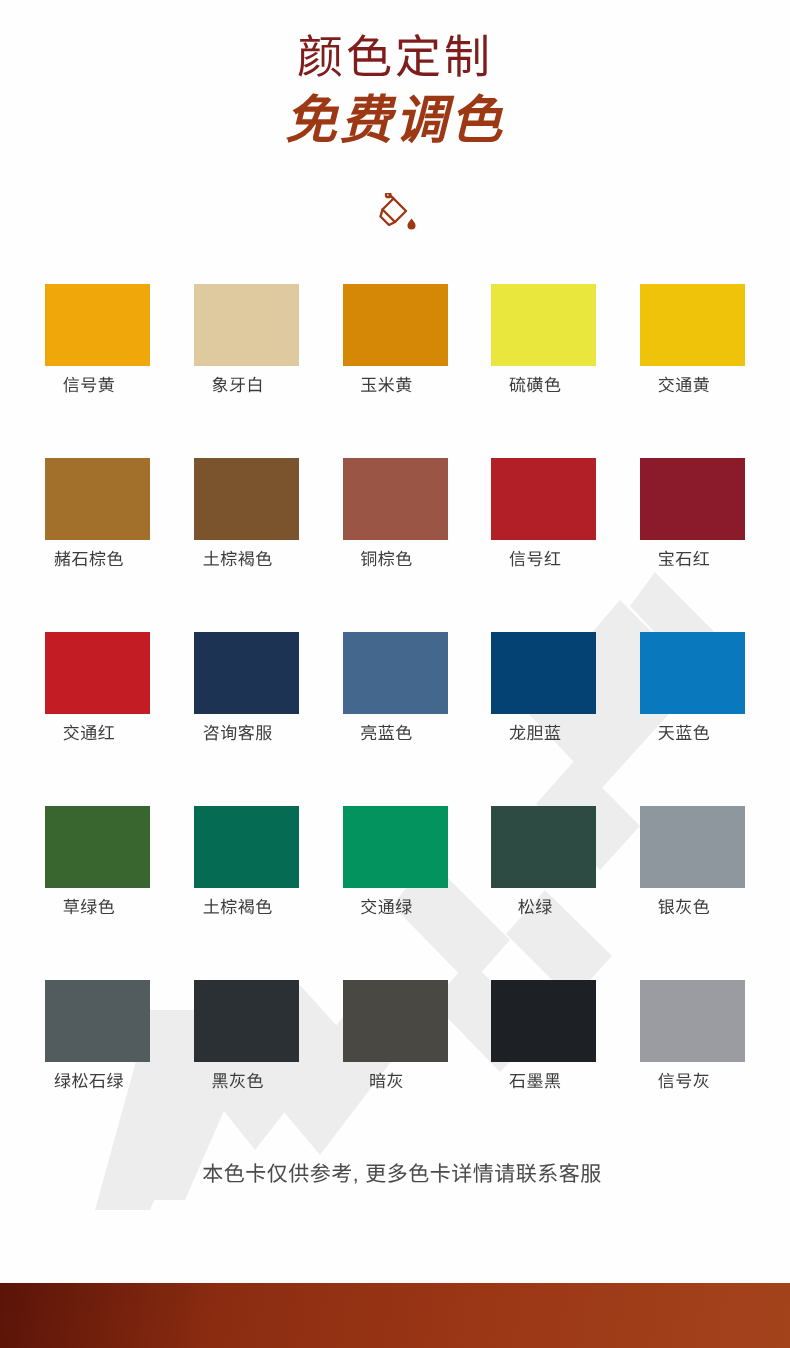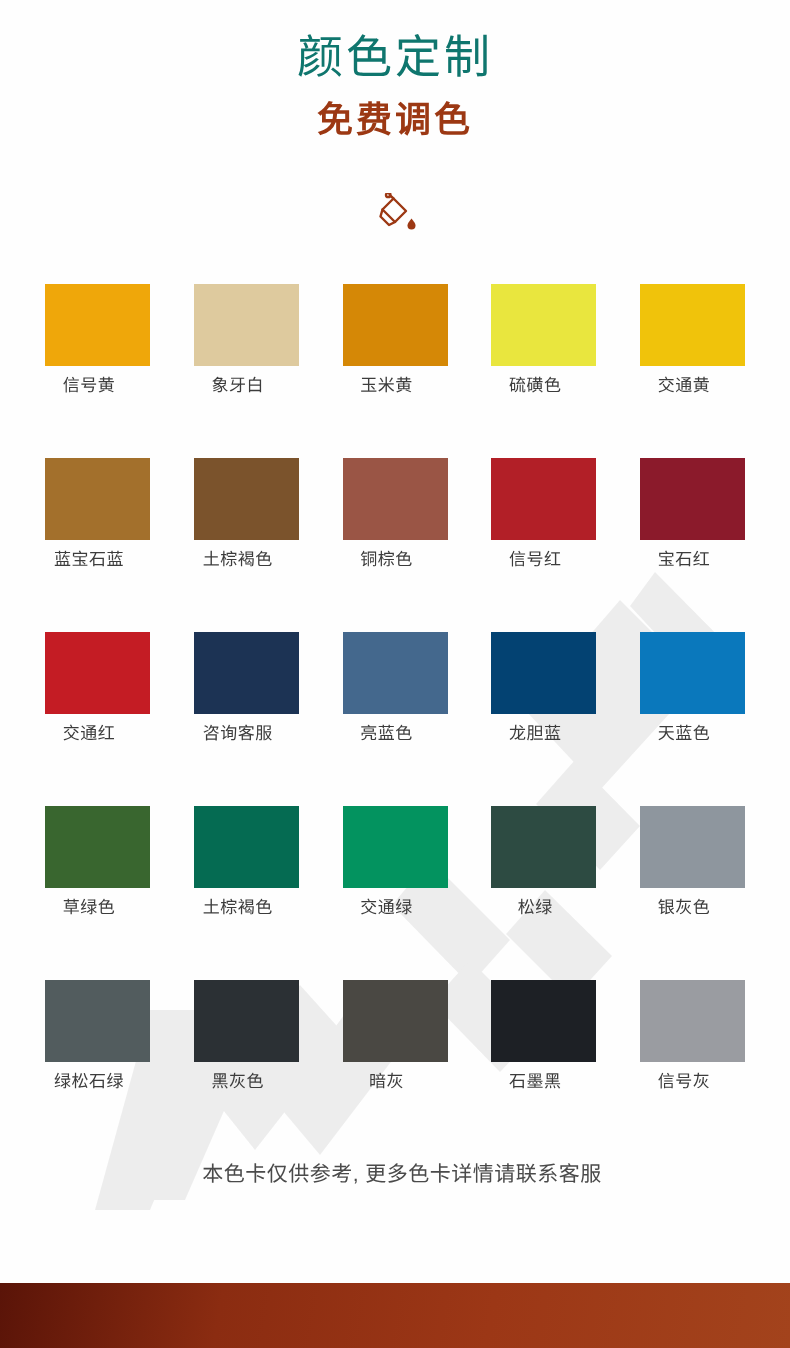--- a/index.html
+++ b/index.html
@@ -42,25 +42,26 @@
     text-align: center;
   }
   .title-line1 {
     font-size: 46px;
     line-height: 62px;
     letter-spacing: 3px;
     color: #9c3813;
     font-weight: 400;
   }
   .title-line2 {
-    font-size: 36px;
+    font-size: 52px;
     line-height: 64px;
     letter-spacing: 3px;
     color: #9c3813;
     font-weight: 700;
+    font-style: italic;
   }
   .bucket-icon-wrap {
     margin-top: 38px;
     height: 48px;
     display: flex;
     align-items: center;
     justify-content: center;
   }
 
   
@@ -166,21 +167,21 @@
       <path d="M620 600 L700 680 L600 790 L525 710 Z"></path>
       <path d="M655 572 L742 660 L712 694 L630 606 Z"></path>
       <path d="M430 860 L510 940 L470 985 L392 905 Z"></path>
       <path d="M575 760 L640 826 L600 870 L536 804 Z"></path>
       <path d="M545 890 L612 956 L572 1000 L506 934 Z"></path>
       <path d="M470 960 L540 1030 L500 1072 L432 1002 Z"></path>
     </g>
   </svg>
 
   <div class="header">
-    <div class="title-line1" style="color: #0f766e;">颜色定制</div>
+    <div class="title-line1" style="color: #7f1d1d;">颜色定制</div>
     <div class="title-line2" style="color: rgb(156, 56, 19);">免费调色</div>
 
     <div class="bucket-icon-wrap">
       <svg width="46" height="42" viewBox="0 0 46 42" aria-hidden="true">
         <g fill="none" stroke="#9c3813" stroke-width="2.4" stroke-linecap="round" stroke-linejoin="round">
           <path d="M10.5 16.5 L21.5 5.5 L34 18 L23 29 Z"></path>
           <path d="M21.5 5.5 L17.5 1.8"></path>
           <circle cx="16.2" cy="1.9" r="2.2"></circle>
           <path d="M10.5 16.5 L8.5 23.5 L17 32 L23 29"></path>
         </g>
@@ -210,21 +211,21 @@
       </div>
       <div class="swatch-cell">
         <span class="swatch-chip" style="background: rgb(240, 195, 11);"></span>
         <div class="swatch-label">交通黄</div>
       </div>
     </div>
 
     <div class="swatch-row">
       <div class="swatch-cell">
         <span class="swatch-chip" style="background: rgb(163, 112, 44);"></span>
-        <div class="swatch-label">蓝宝石蓝</div>
+        <div class="swatch-label">赭石棕色</div>
       </div>
       <div class="swatch-cell">
         <span class="swatch-chip" style="background: rgb(123, 83, 44);"></span>
         <div class="swatch-label">土棕褐色</div>
       </div>
       <div class="swatch-cell">
         <span class="swatch-chip" style="background: rgb(154, 85, 69);"></span>
         <div class="swatch-label">铜棕色</div>
       </div>
       <div class="swatch-cell">

